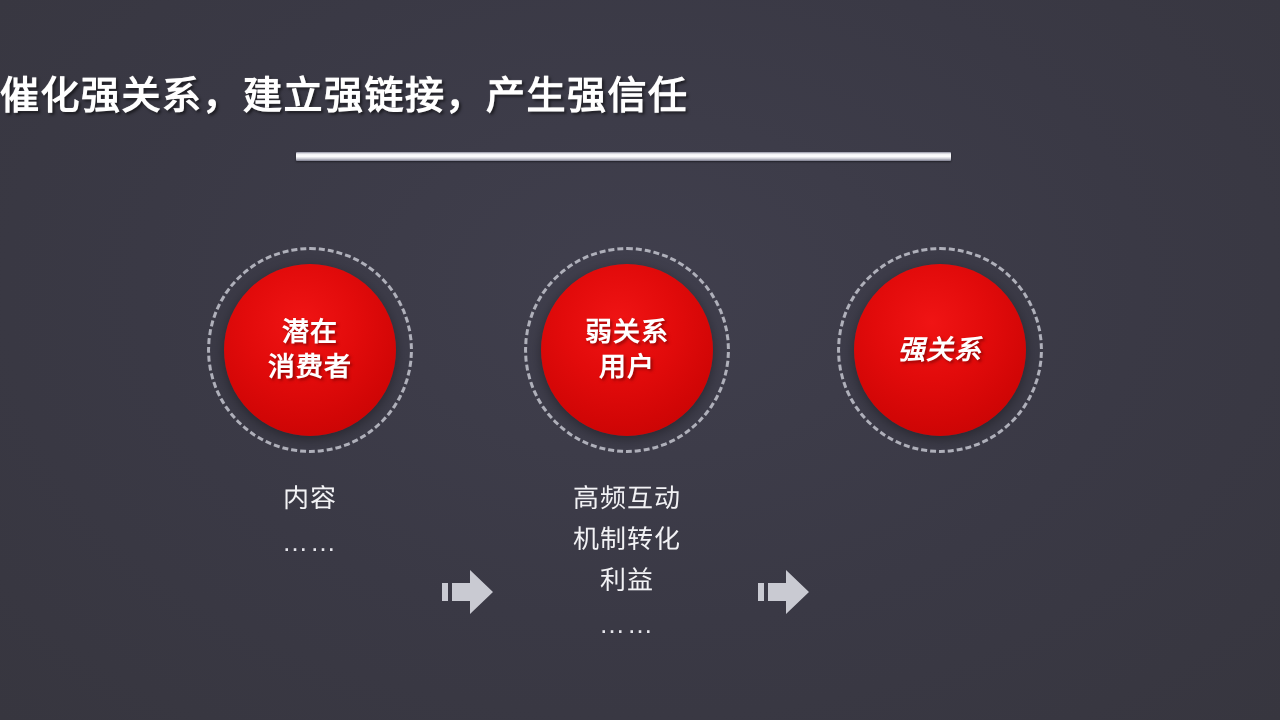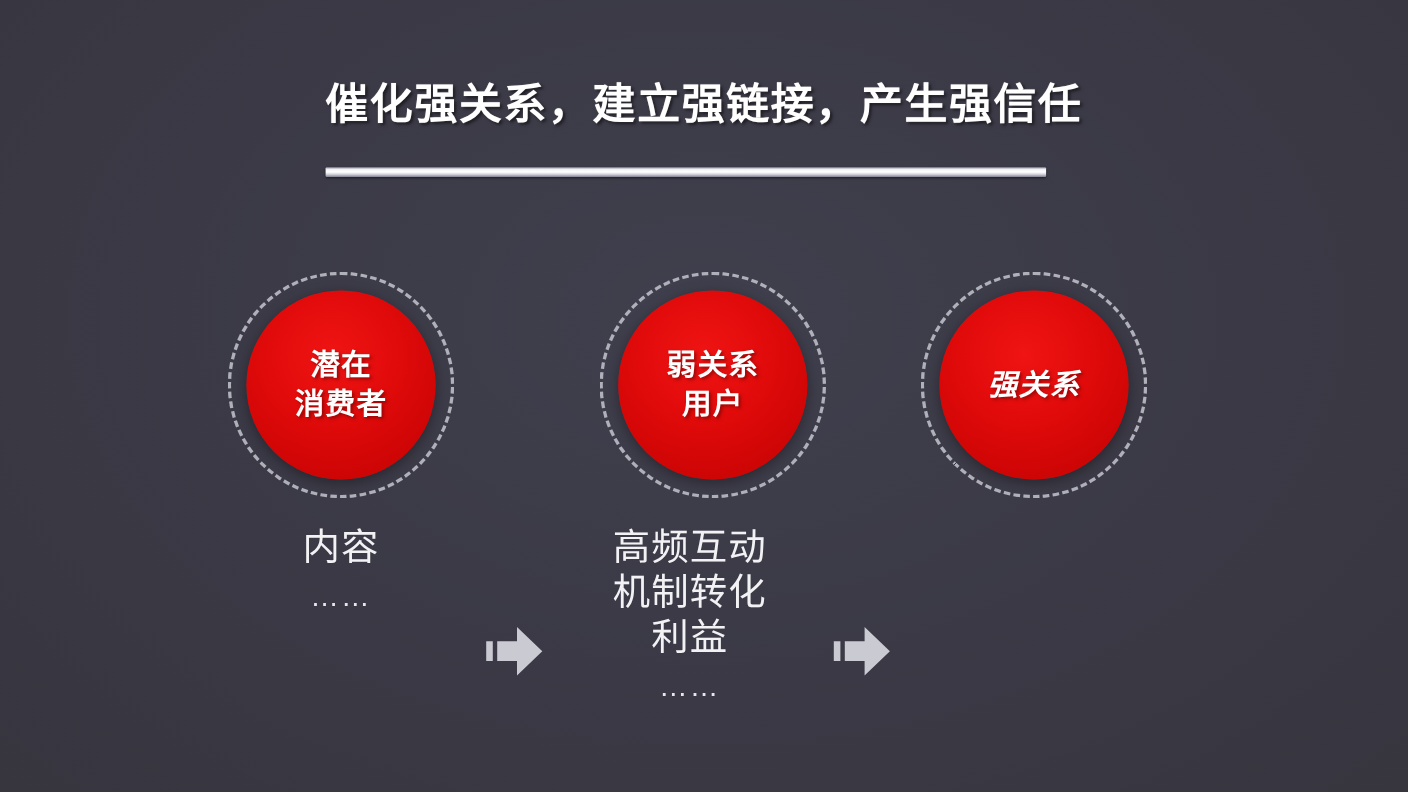--- a/index.html
+++ b/index.html
@@ -22,21 +22,21 @@
     height: 720px;
     background: radial-gradient(ellipse at 50% 40%, #403f4d 0%, #3a3945 55%, #37363f 100%);
   }
 
   
   .title-block {
     position: absolute;
     left: 0;
     top: 74px;
     width: 1280px;
-    text-align: center;
+    text-align: left;
   }
   .title {
     display: inline-block;
     font-size: 39px;
     font-weight: bold;
     letter-spacing: 1.5px;
     color: #ffffff;
     line-height: 1.15;
     text-shadow: 2px 2px 3px rgba(0,0,0,0.55),
                  0 0 1px rgba(255,255,255,0.5);
@@ -67,21 +67,21 @@
     height: 230px;
   }
 
   .node {
     position: absolute;
     top: 0;
     width: 220px;
     height: 220px;
   }
   .node-1 { left: 200px; }
-  .node-2 { left: 538px; }
+  .node-2 { left: 517px; }
   .node-3 { left: 830px; font-style: italic; }
 
   .ring {
     position: absolute;
     left: 50%;
     top: 50%;
     width: 206px;
     height: 206px;
     margin-left: -103px;
     margin-top: -103px;
@@ -145,21 +145,21 @@
     top: 0;
     width: 260px;
     text-align: center;
   }
   .list-1 { left: 180px; }
   .list-2 { left: 497px; }
   .list-3 { left: 810px; }
 
   .list-item {
     color: #f2f2f5;
-    font-size: 34px;
+    font-size: 26px;
     line-height: 41px;
     letter-spacing: 1px;
     white-space: nowrap;
   }
   .list-item.ellipsis {
     font-size: 26px;
     letter-spacing: 2px;
     color: #e6e6ec;
     padding-top: 3px;
   }

